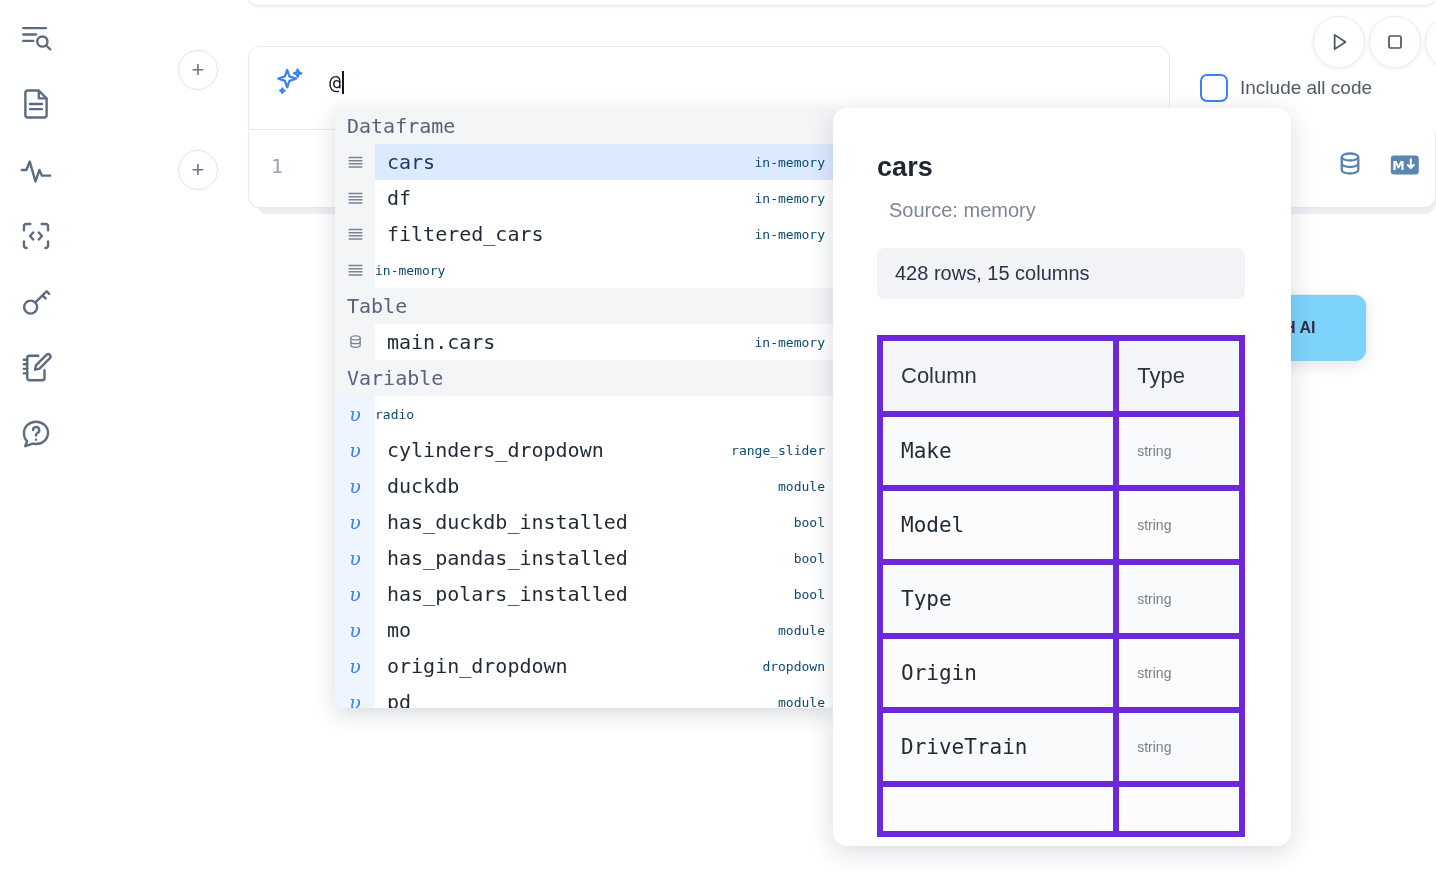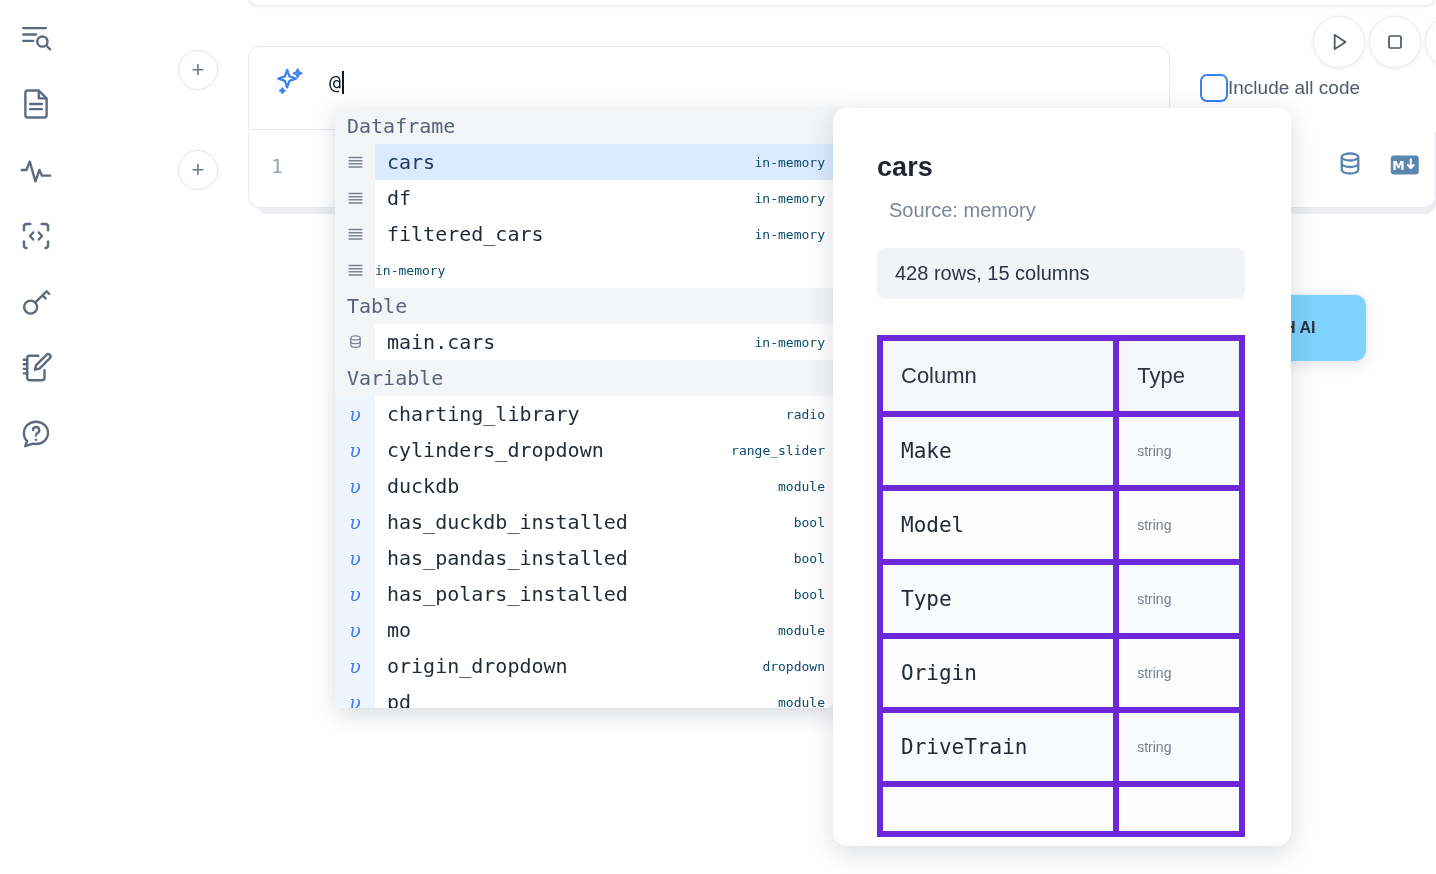--- a/index.html
+++ b/index.html
@@ -69,21 +69,21 @@
     background: #fff; border:1px solid #ecedf1; color:#4b5563;
     display:flex; align-items:center; justify-content:center;
     box-shadow: 0 1px 4px rgba(20,30,60,.08); cursor:pointer;
   }
   #run-btn { left: 1313px; top: 16px; }
   #stop-btn { left: 1369px; top: 16px; }
   #extra-btn { left: 1425px; top: 16px; }
 
   #include-all-code {
     position:absolute; left:1200px; top: 74px;
-    display:flex; align-items:center; gap:0; cursor:pointer;
+    display:flex; align-items:center; gap:12px; cursor:pointer;
   }
   #include-all-code-box {
     width: 28px; height: 28px; border-radius: 7px;
     border: 2px solid #3b82f6; background:#fff; flex:none;
   }
   #include-all-code-label { font-size: 19px; color:#51596b; white-space: nowrap; }
 
   
   #code-cell {
     position: absolute; left: 248px; top: 132px; width: 1188px; height: 76px;
@@ -333,21 +333,20 @@
             <path d="M5.4 5.6v5.2c0 1.55 2.95 2.8 6.6 2.8s6.6-1.25 6.6-2.8V5.6"></path>
             <path d="M5.4 10.8v5.2c0 1.55 2.95 2.8 6.6 2.8s6.6-1.25 6.6-2.8v-5.2"></path>
           </svg>
         </span>
         <span class="ac-name">main.cars</span>
         <span class="ac-meta">in-memory</span>
       </div>
       <div class="ac-group-label">Variable</div>
       <div class="ac-row var">
         <span class="ac-gutter">υ</span>
-        <span class="ac-name">charting_library</span>
         <span class="ac-meta">radio</span>
       </div>
       <div class="ac-row var">
         <span class="ac-gutter">υ</span>
         <span class="ac-name">cylinders_dropdown</span>
         <span class="ac-meta">range_slider</span>
       </div>
       <div class="ac-row var">
         <span class="ac-gutter">υ</span>
         <span class="ac-name">duckdb</span>

